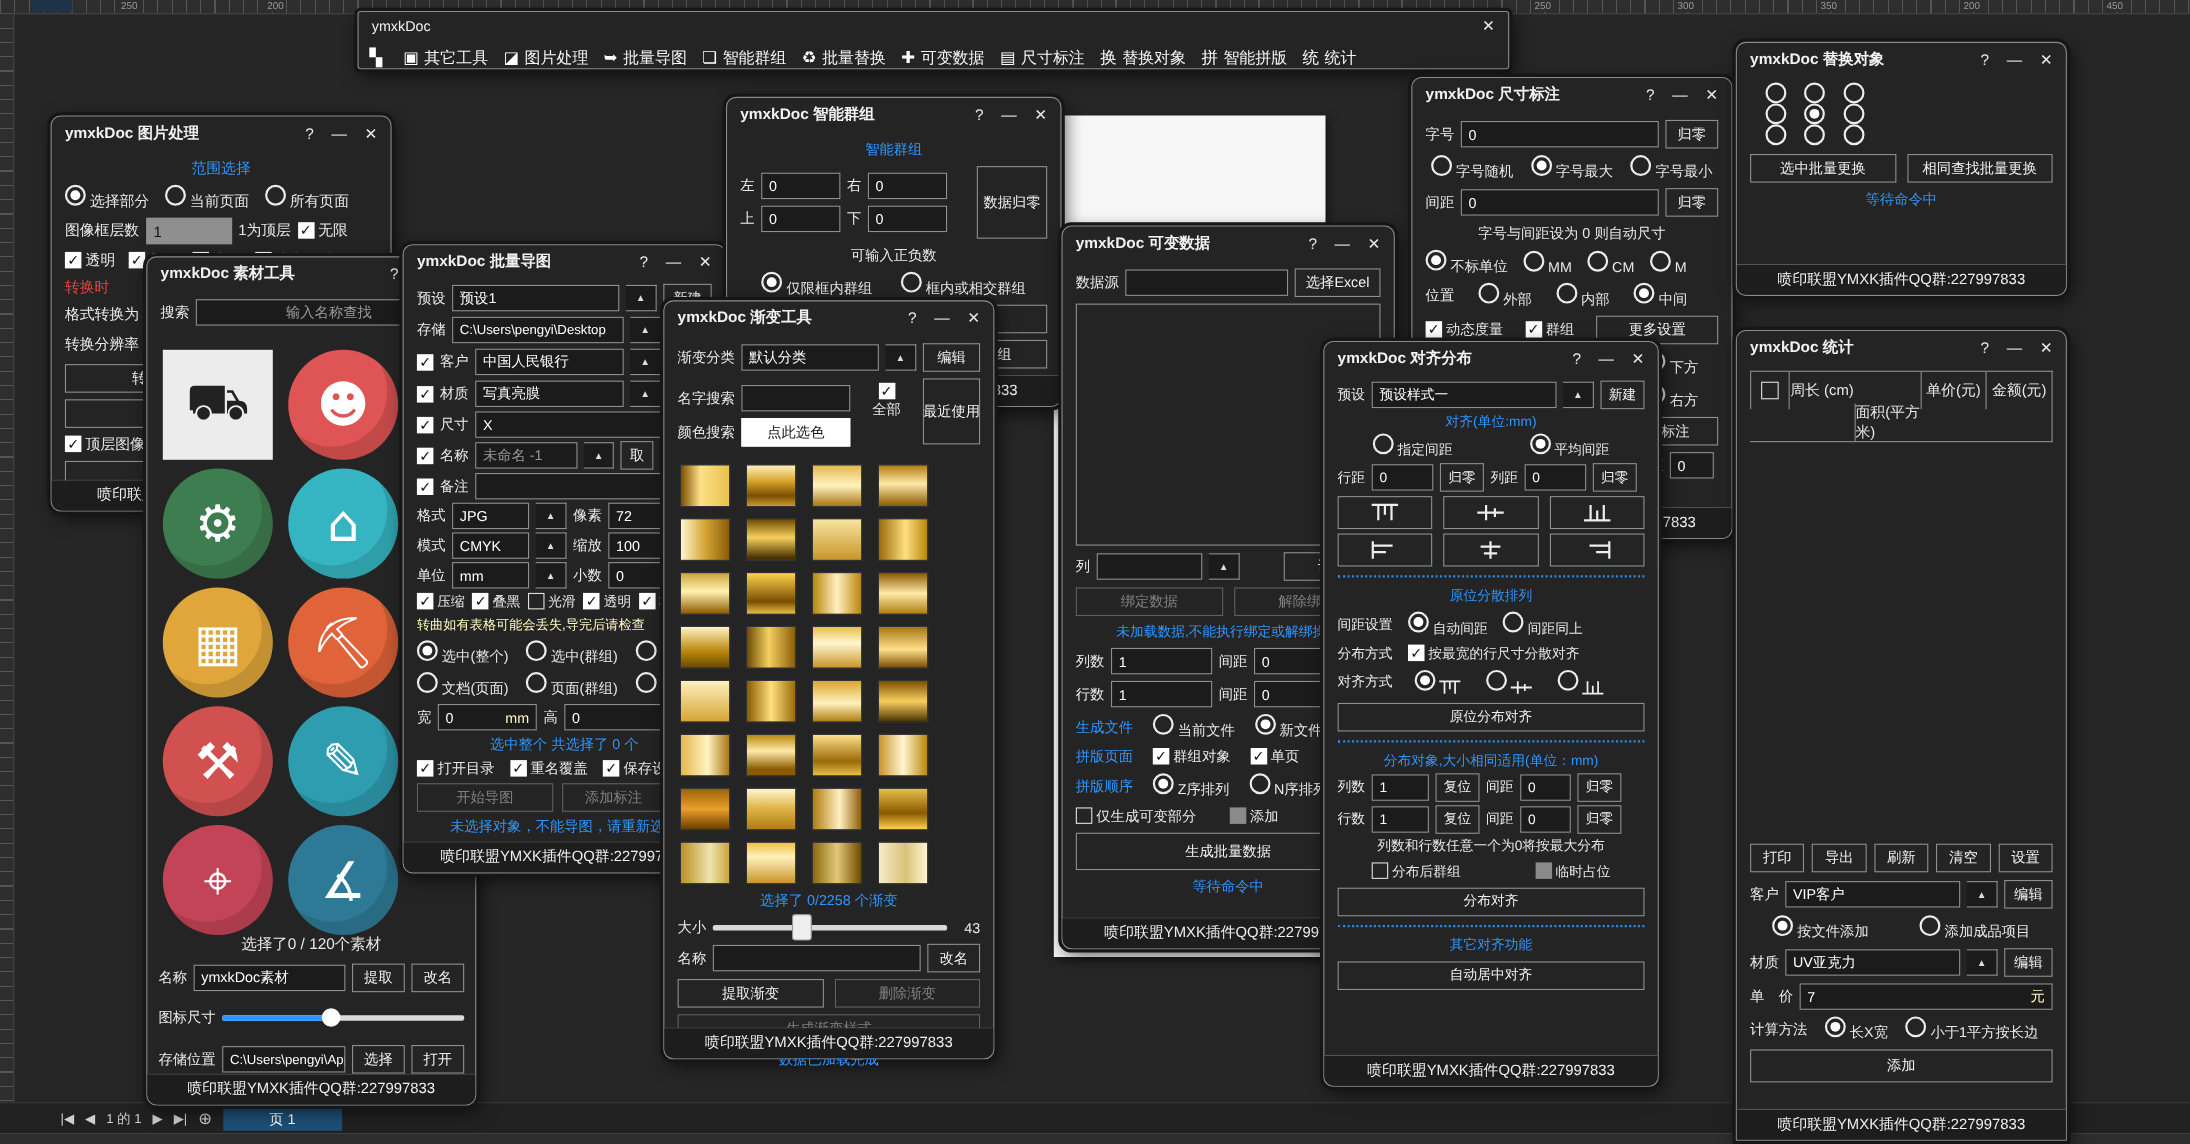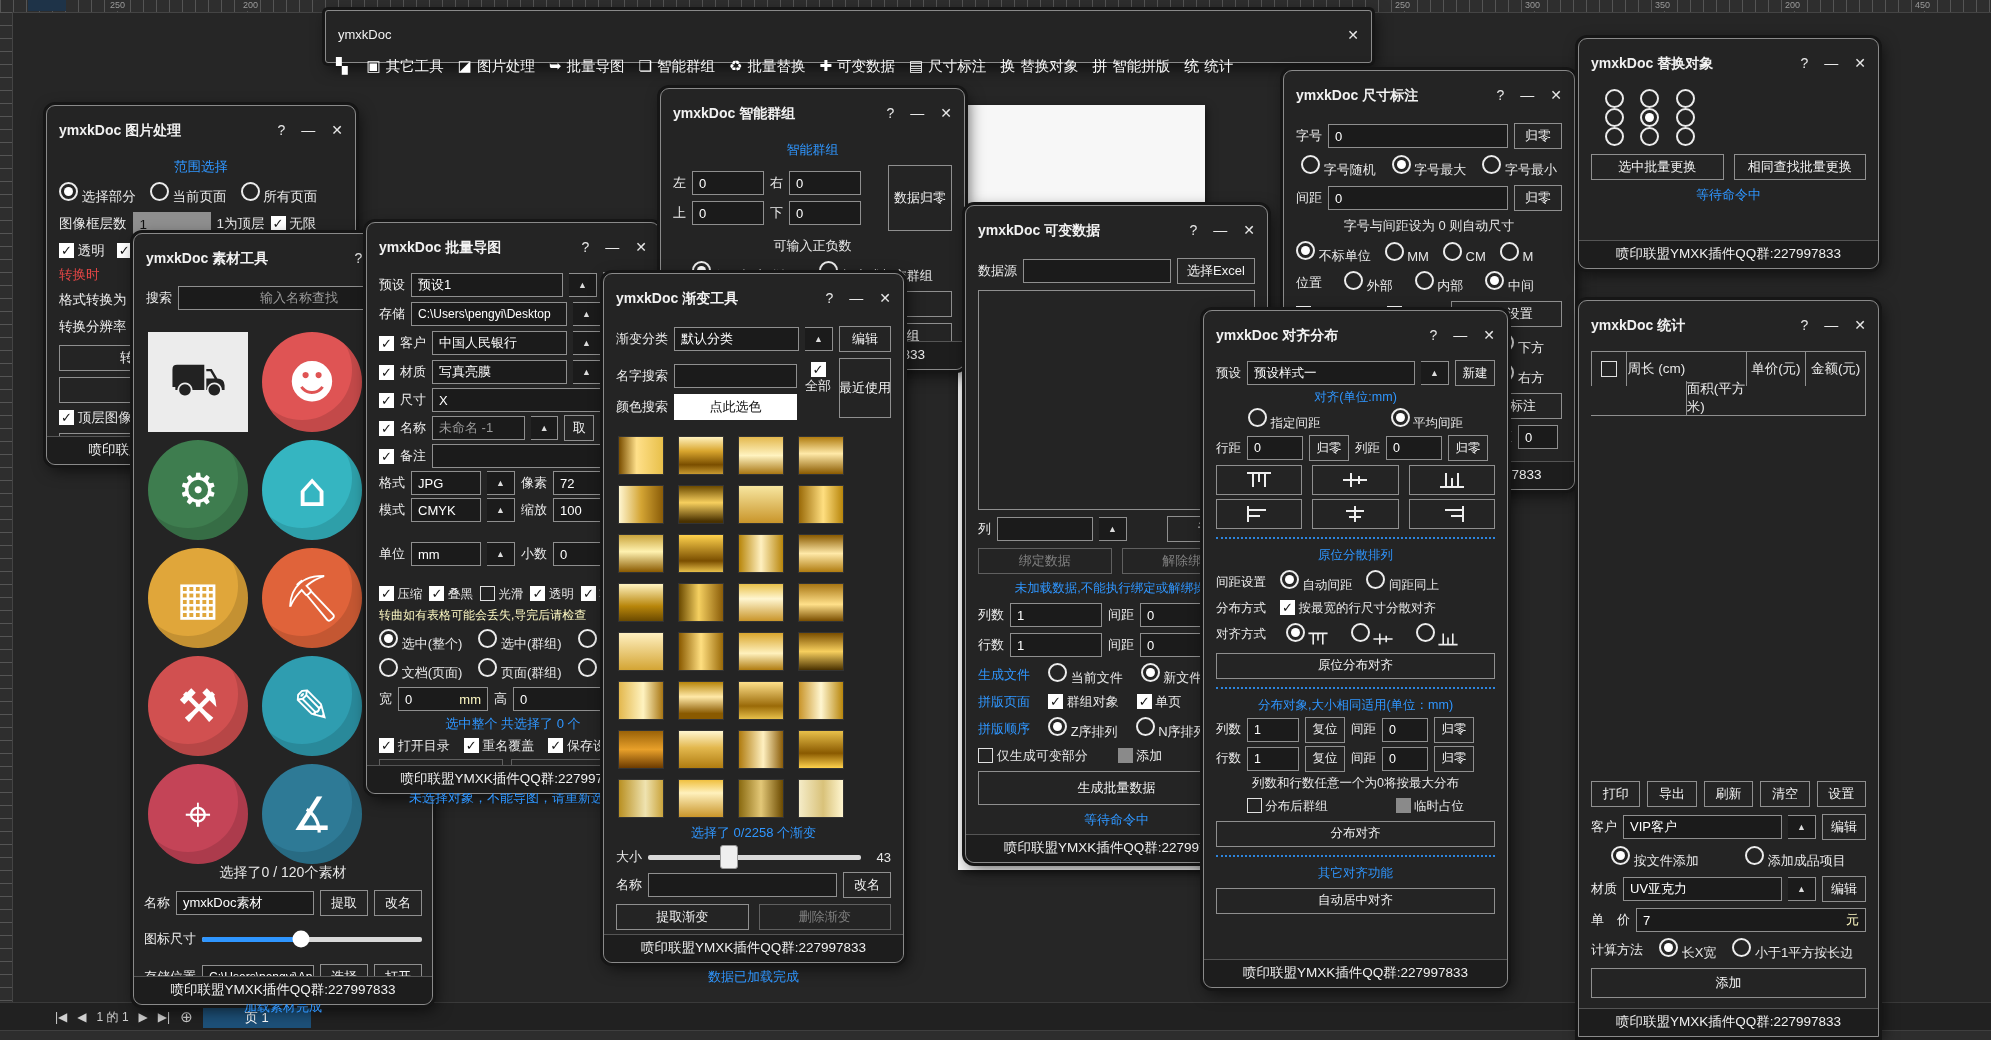--- a/index.html
+++ b/index.html
@@ -19,21 +19,21 @@
   .pagebar{position:absolute;left:0;bottom:9px;width:100%;height:29px;background:#212121;border-top:1px solid #3a3a3a;
     display:flex;align-items:center;padding-left:55px;box-sizing:border-box;gap:10px}
   .pagebar .nv{color:#cfcfcf;font-size:12px;cursor:default}
   .pagebar .pinfo{color:#cfcfcf;font-size:12px}
   .ptab{background:#1d5078;color:#fff;height:21px;line-height:21px;padding:0 42px;font-size:13px}
   .statusbar{position:absolute;left:0;bottom:0;width:100%;height:9px;background:#2d2d2d;border-top:1px solid #3f3f3f;overflow:hidden}
   .statusbar span{display:block;color:#8a8a8a;font-size:11px;transform:translateY(2px);text-align:center}
   
   .win{position:absolute;background:#242424;border:1px solid #8a8a8a;border-radius:9px;
     box-shadow:0 0 0 3px #161616,3px 5px 16px rgba(0,0,0,.65);box-sizing:border-box}
-  .tbar{height:26px;display:flex;padding:16px 12px 0 12px;font-size:14px;font-weight:bold;color:#f2f2f2}
+  .tbar{height:26px;display:flex;align-items:center;padding:2px 12px 0 12px;font-size:14px;font-weight:bold;color:#f2f2f2}
   .tbar .sp{flex:1}
   .tbar .wbtn{font-weight:normal;margin-left:16px;color:#e8e8e8;font-size:14px;cursor:default}
   .body{padding:4px 12px 8px 12px;position:relative}
   .qqbar{position:absolute;left:0;right:0;bottom:0;height:27px;line-height:26px;text-align:center;
     background:#1d1d1d;border-top:1px solid #555;border-radius:0 0 9px 9px;font-size:13.5px;color:#f0f0f0;overflow:hidden;white-space:nowrap}
   
   .row{display:flex;align-items:center;margin:6px 0;gap:6px;white-space:nowrap}
   .lbl{color:#ececec}
   .inp{background:#1b1b1b;border:1px solid #8f8f8f;height:24px;display:flex;align-items:center;
     padding:0 6px;color:#fff;box-sizing:border-box;overflow:hidden;white-space:nowrap}
@@ -382,21 +382,21 @@
         <span class="lbl">像素</span>
           <span class="inp" style="flex:1">72</span>
       </div>
       <div class="row" style="margin:3px 0">
         <span class="lbl">模式</span>
           <span class="inp" style="width:70px">CMYK</span>
           <span class="spin">▲</span>
         <span class="lbl">缩放</span>
           <span class="inp" style="flex:1">100</span>
       </div>
-      <div class="row" style="margin:20px 0">
+      <div class="row" style="margin:3px 0">
         <span class="lbl">单位</span>
           <span class="inp" style="width:70px">mm</span>
           <span class="spin">▲</span>
         <span class="lbl">小数</span>
           <span class="inp" style="flex:1">0</span>
       </div>
       <div class="row" style="gap:7px;margin:4px 0;font-size:12.5px">
         <span><span class="cb">✓</span> <span>压缩</span></span>
         <span><span class="cb">✓</span> <span>叠黑</span></span>
         <span><span class="cb off">✓</span> <span>光滑</span></span>
@@ -496,21 +496,21 @@
       <span class="wbtn">—</span>
       <span class="wbtn">✕</span>
     </div>
     <div class="body">
       <div class="row">
         <span class="lbl">渐变分类</span>
         <span class="inp" style="flex:1">默认分类</span>
           <span class="spin">▲</span>
         <div class="btn" style="width:52px">编辑</div>
       </div>
-      <div style="display:flex;gap:4px">
+      <div style="display:flex;gap:16px">
         <div style="flex:1">
           <div class="row">
             <span class="lbl">名字搜索</span>
             <span class="inp" style="flex:1"></span>
           </div>
           <div class="row">
             <span class="lbl">颜色搜索</span>
             <div class="btn white" style="flex:1">点此选色</div>
           </div>
         </div>

